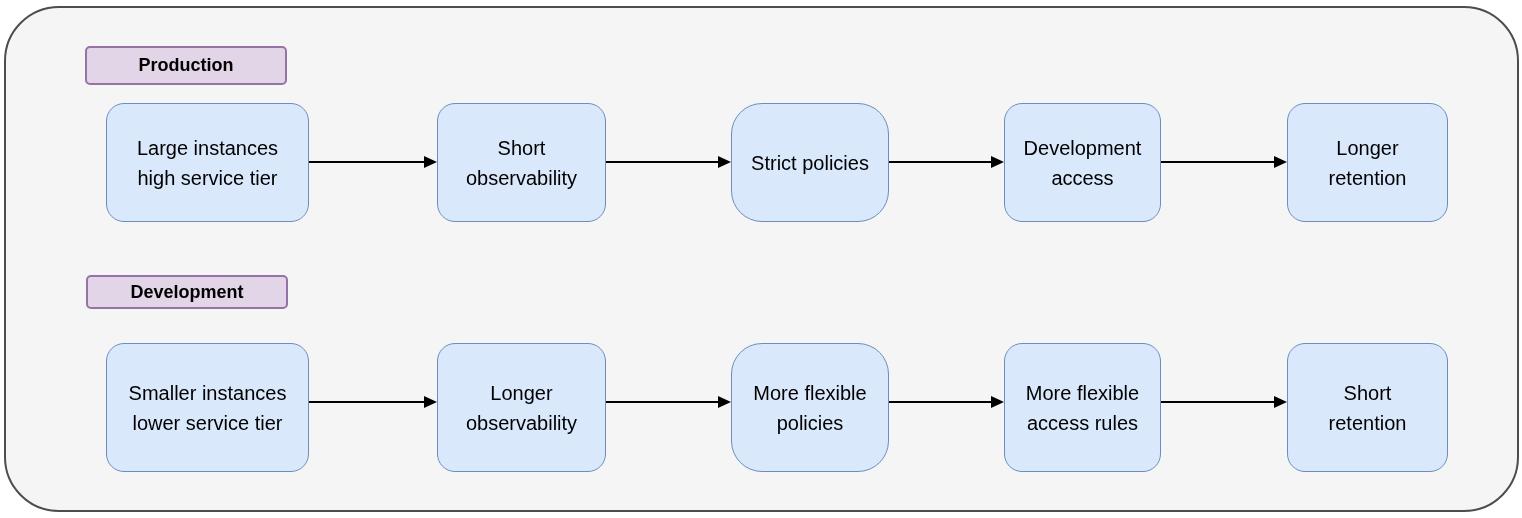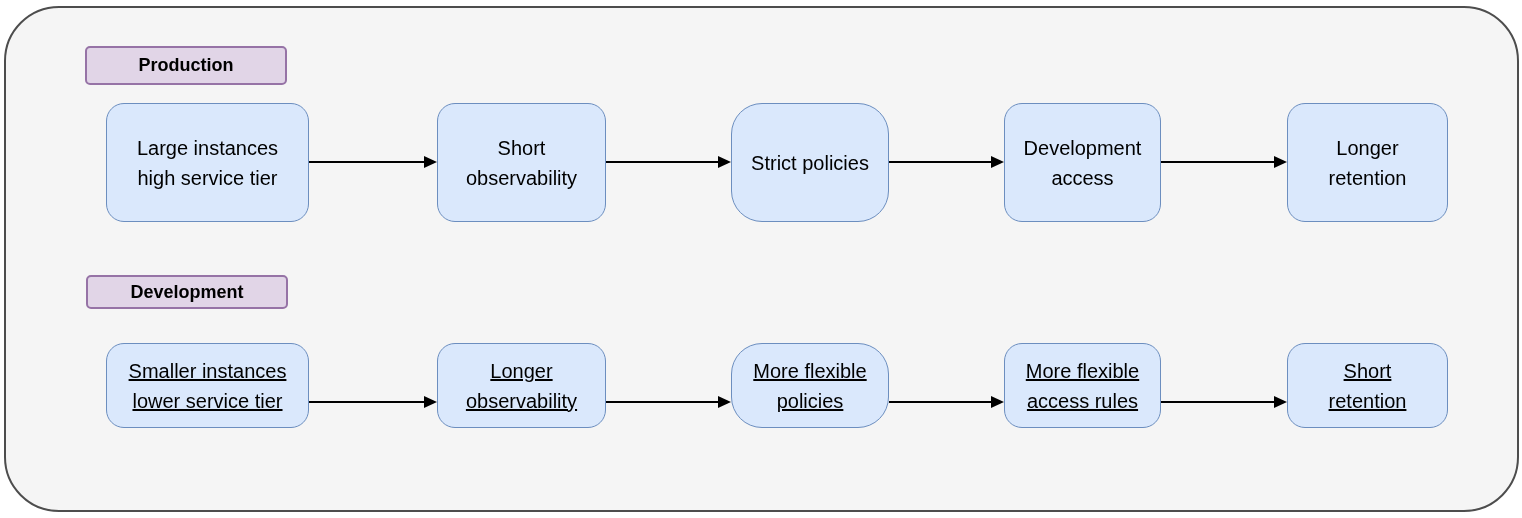--- a/index.html
+++ b/index.html
@@ -50,21 +50,21 @@
     align-items: center;
     justify-content: center;
     text-align: center;
     font-size: 20px;
     line-height: 30px;
     color: #000000;
     white-space: pre-line;
     padding: 4px 6px;
   }
   .row1 { top: 95px; height: 119px; }
-  .row2 { top: 335px; height: 85px; text-decoration: underline; }
+  .row2 { top: 335px; height: 129px; }
   .col1 { left: 100px; width: 203px; }
   .col2 { left: 431px; width: 169px; }
   .col3 { left: 725px; width: 158px; border-radius: 31px; }
   .col4 { left: 998px; width: 157px; }
   .col5 { left: 1281px; width: 161px; }
   .arrow {
     position: absolute;
     height: 2px;
     background: #000000;
   }

